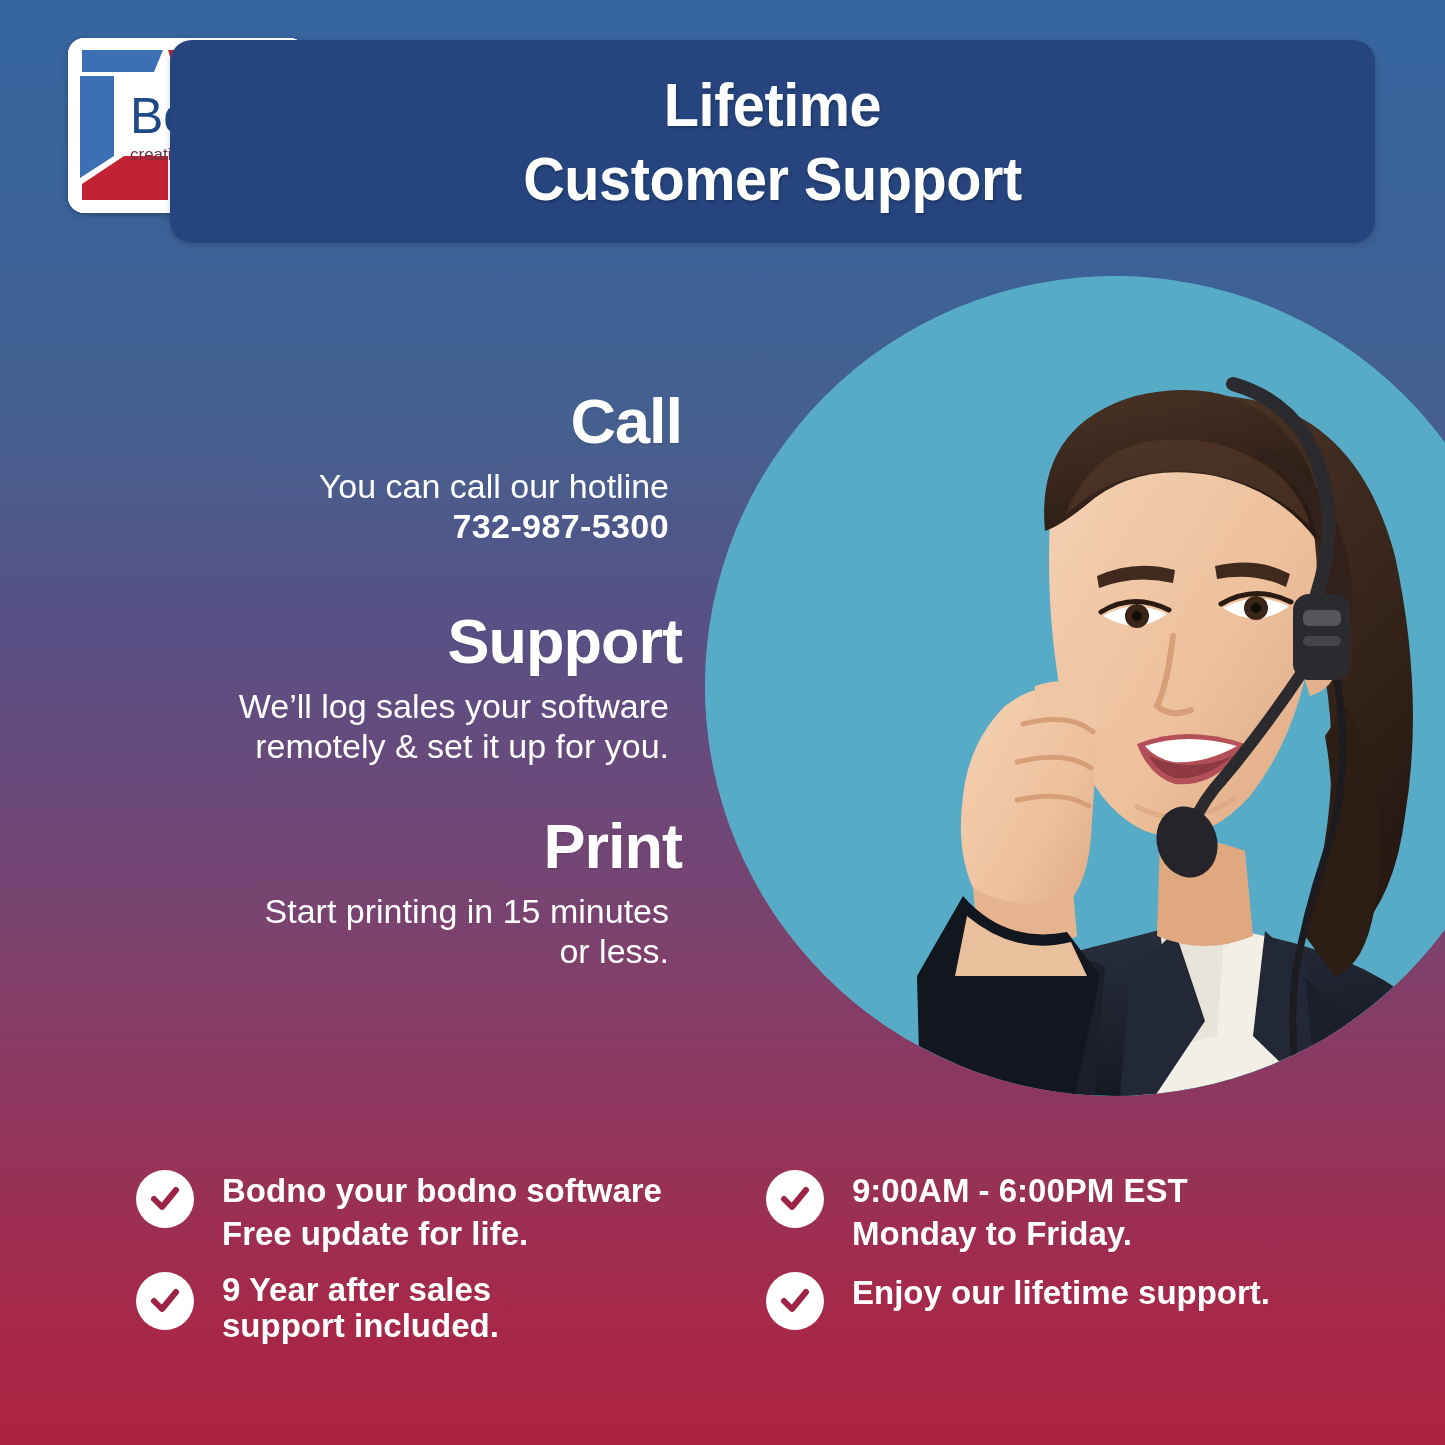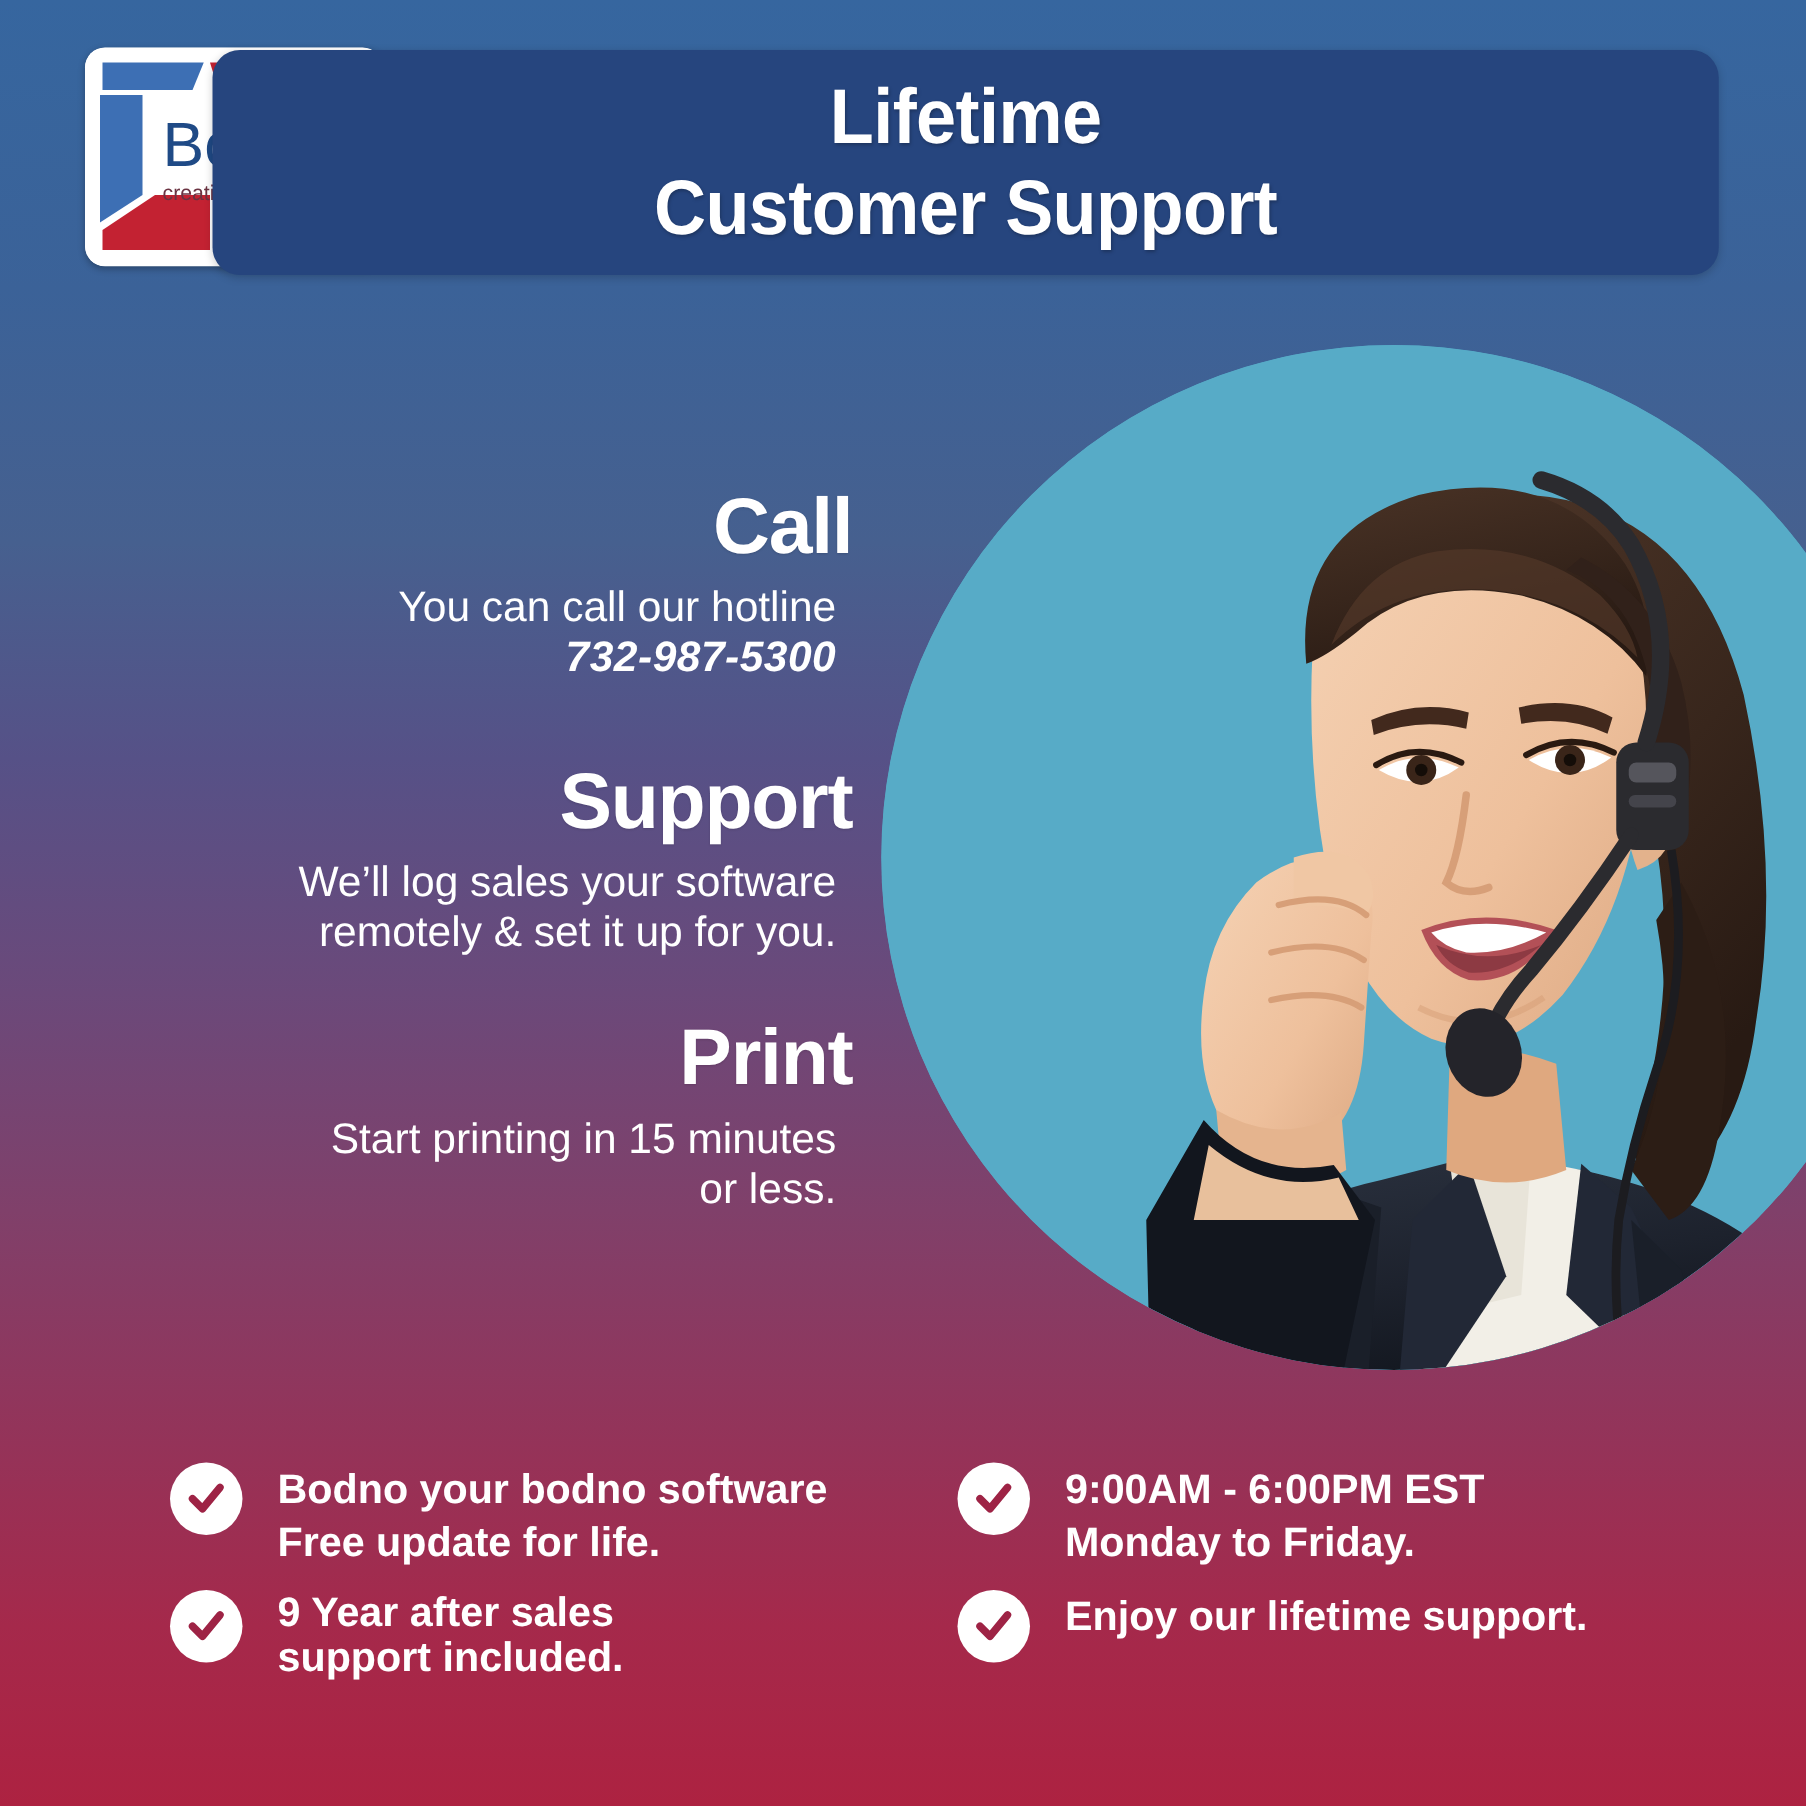--- a/index.html
+++ b/index.html
@@ -26,21 +26,21 @@
       #ad2241 100%
     );
   }
 
   
   #header-banner {
     position: absolute;
     left: 170px;
     top: 40px;
     width: 1205px;
-    height: 180px;
+    height: 203px;
     background: #26457e;
     border-radius: 22px;
     box-shadow: 0 2px 7px rgba(0,0,0,0.18);
   }
   #header-title {
     position: absolute;
     left: 0;
     top: 0;
     width: 100%;
     height: 100%;
@@ -111,21 +111,21 @@
     letter-spacing: -1px;
     margin: 0 0 10px 0;
     text-shadow: 0 1px 2px rgba(0,0,0,0.14);
   }
   .feature-body {
     font-size: 34px;
     line-height: 1.18;
     margin: 13px;
     font-weight: normal;
   }
-  .feature-body .bold { font-weight: bold; letter-spacing: 0.4px; font-style: italic; }
+  .feature-body .bold { font-weight: bold; letter-spacing: 0.4px; }
   #feature-call { top: 390px; }
   #feature-support { top: 610px; }
   #feature-print { top: 815px; }
 
   
   #checklist {
     position: absolute;
     left: 0;
     top: 1168px;
     width: 1445px;

